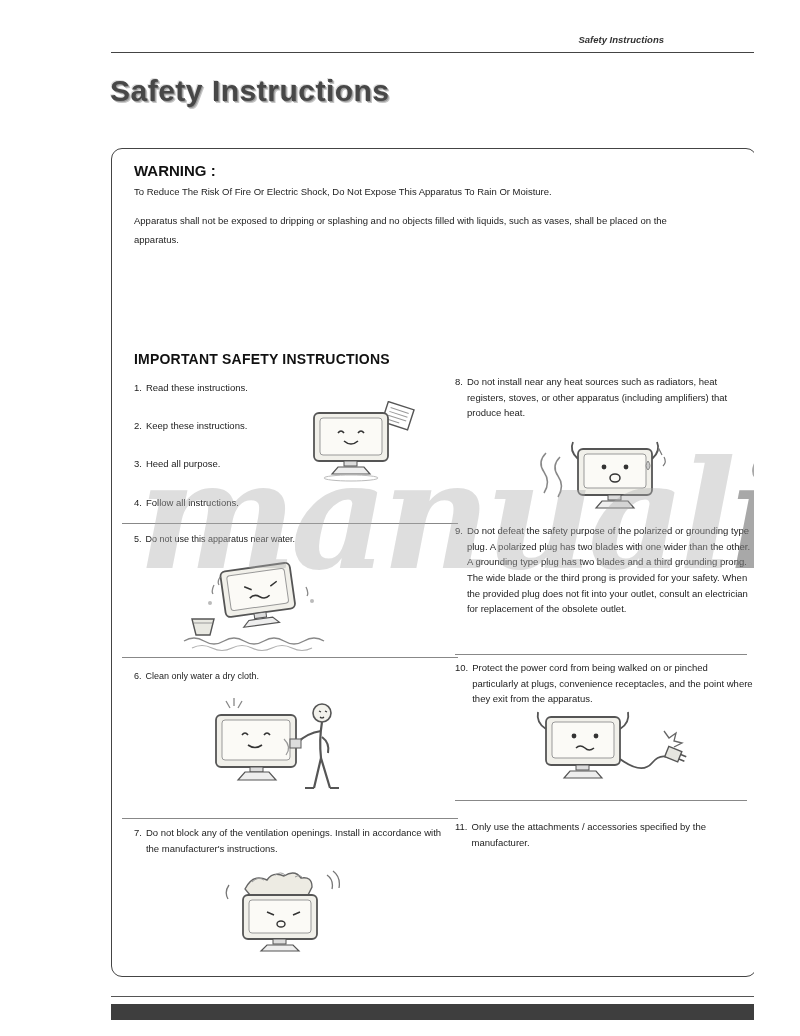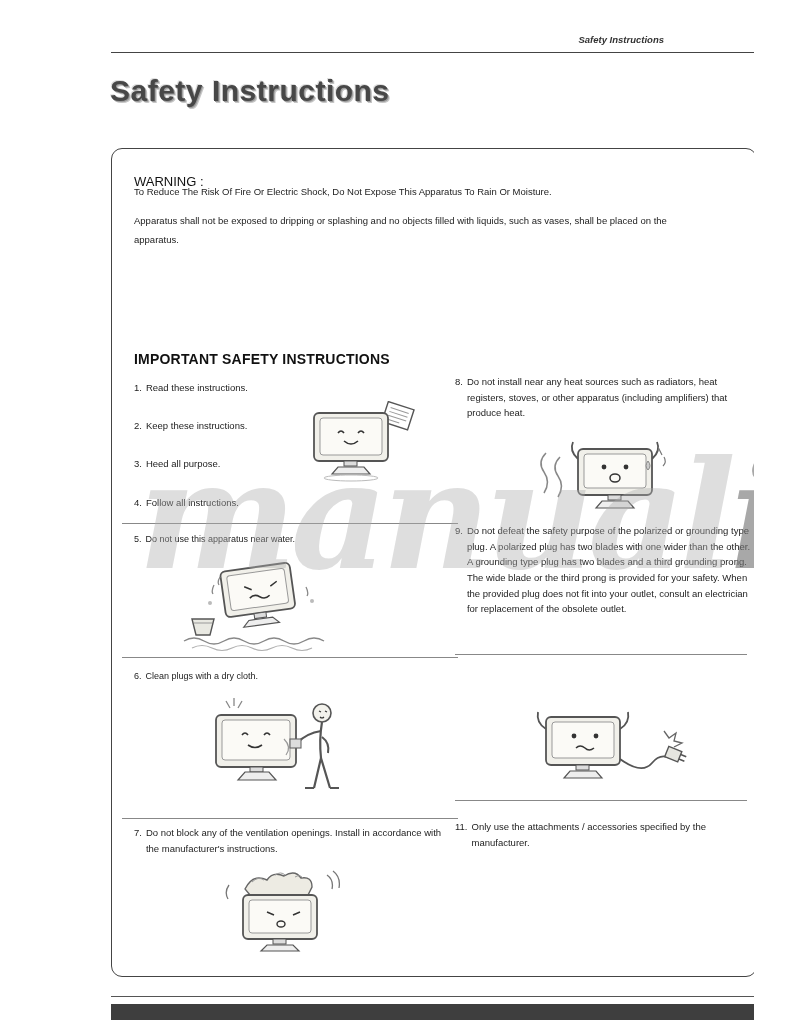--- a/index.html
+++ b/index.html
@@ -13,21 +13,21 @@
     position:absolute;left:64px;top:74px;
     font-size:30px;font-weight:bold;letter-spacing:.5px;color:#474747;
     text-shadow:1px 1px 0 #9a9a9a,2px 2px 0 #c6c6c6,-1px -1px 0 #dedede;
   }
 
   .content-box{
     position:absolute;left:65px;top:148px;width:644px;height:827px;
     border:1.5px solid #444;border-radius:11px;background:#fff;
   }
 
-  .warning-heading{position:absolute;left:22px;top:13px;font-size:13px;font-weight:normal;color:#111;margin-top:12px;}
+  .warning-heading{position:absolute;left:22px;top:13px;font-size:15px;font-weight:bold;color:#111;}
   .warning-p{position:absolute;font-size:9.5px;color:#222;}
   .warning-line1{left:22px;top:37px;width:592px;}
   .warning-line2{left:22px;top:62px;width:552px;line-height:19px;}
 
   .isi-heading{position:absolute;left:22px;top:202px;font-size:14px;font-weight:bold;color:#111;letter-spacing:.2px;}
 
   .item{position:absolute;display:flex;gap:4px;font-size:9.5px;color:#1c1c1c;}
   .item .txt{line-height:1.65;}
   .item .num{flex:0 0 auto;line-height:1.65;}
   .item.small{font-size:9px;}
@@ -122,21 +122,21 @@
         <path d="M14 72 h18" stroke="#999" stroke-width="1"></path>
         <path d="M4 90 q10 -6 20 0 t20 0 t20 0 t20 0 t20 0 t20 0 t20 0" stroke="#888" fill="none" stroke-width="1.4"></path>
         <path d="M12 97 q10 -5 20 0 t20 0 t20 0 t20 0 t20 0 t20 0" stroke="#b0b0b0" fill="none" stroke-width="1.2"></path>
       </svg>
     </div>
 
     <div class="divider" style="left:10px;top:508px;width:336px;"></div>
 
     <div class="item small" style="left:22px;top:520px;width:310px;">
       <span class="num">6.</span>
-      <span class="txt">Clean plugs with a dry cloth.</span>
+      <span class="txt">Clean only water a dry cloth.</span>
     </div>
 
     <div class="ill" style="left:88px;top:538px;">
       <svg width="165" height="124" viewBox="0 0 165 124">
         <path d="M26 14 l4 7 M34 11 l0 8 M42 14 l-4 7" stroke="#888" fill="none" stroke-width="1.3"></path>
         <rect x="16" y="28" width="80" height="52" rx="5" fill="#f1f0ea" stroke="#555" stroke-width="1.8"></rect>
         <rect x="22" y="33" width="68" height="40" rx="3" fill="#fbfaf6" stroke="#999" stroke-width="1"></rect>
         <path d="M42 48 q3 -4 6 0 M64 48 q3 -4 6 0" stroke="#333" fill="none" stroke-width="1.6"></path>
         <path d="M48 58 q7 5 14 0" stroke="#333" fill="none" stroke-width="1.6"></path>
         <rect x="50" y="80" width="13" height="5" fill="#ddd" stroke="#555" stroke-width="1"></rect>
@@ -195,20 +195,24 @@
       </svg>
     </div>
 
     <div class="item" style="left:343px;top:374px;width:298px;">
       <span class="num">9.</span>
       <span class="txt">Do not defeat the safety purpose of the polarized or grounding type plug. A polarized plug has two blades with one wider than the other. A grounding type plug has two blades and a third grounding prong. The wide blade or the third prong is provided for your safety. When the provided plug does not fit into your outlet, consult an electrician for replacement of the obsolete outlet.</span>
     </div>
 
     <div class="divider" style="left:343px;top:505px;width:292px;"></div>
 
+    <div class="item" style="left:343px;top:511px;width:298px;">
+      <span class="num">10.</span>
+      <span class="txt">Protect the power cord from being walked on or pinched particularly at plugs, convenience receptacles, and the point where they exit from the apparatus.</span>
+    </div>
 
     <div class="ill" style="left:406px;top:552px;">
       <svg width="170" height="100" viewBox="0 0 170 100">
         <path d="M28 28 q-10 -6 -8 -17 M102 28 q10 -6 8 -17" stroke="#555" stroke-width="1.8" fill="none"></path>
         <rect x="28" y="16" width="74" height="48" rx="5" fill="#f1f0ea" stroke="#555" stroke-width="1.8"></rect>
         <rect x="34" y="21" width="62" height="36" rx="3" fill="#fbfaf6" stroke="#999" stroke-width="1"></rect>
         <circle cx="56" cy="35" r="2.4" fill="#333"></circle>
         <circle cx="78" cy="35" r="2.4" fill="#333"></circle>
         <path d="M58 47 q4 -4 9 0 q4 4 9 0" stroke="#333" fill="none" stroke-width="1.5"></path>
         <rect x="58" y="64" width="13" height="5" fill="#ddd" stroke="#555" stroke-width="1"></rect>

